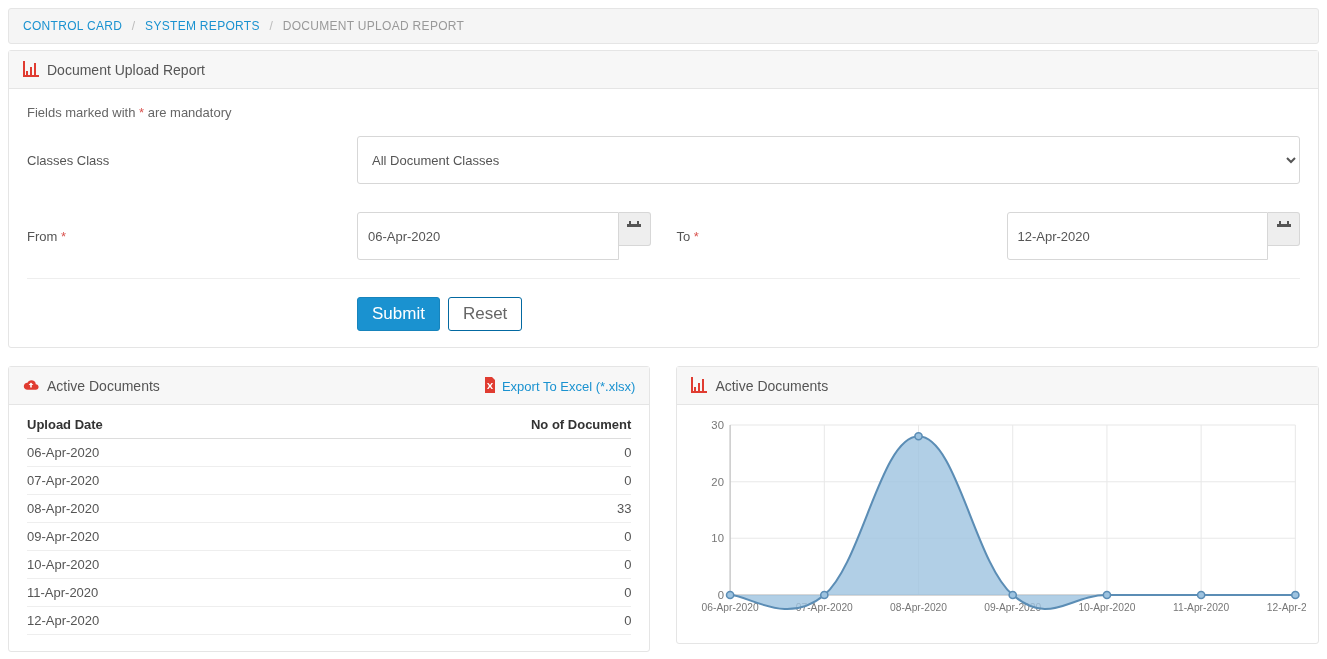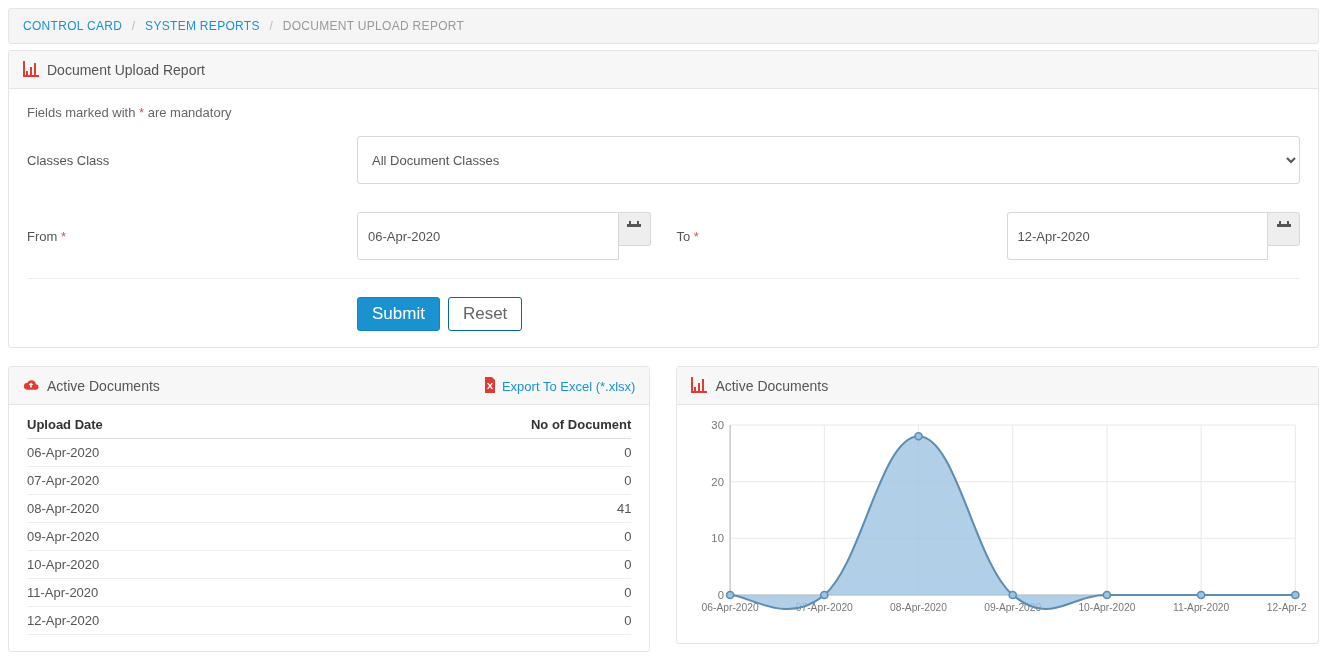--- a/index.html
+++ b/index.html
@@ -222,21 +222,21 @@
               <tr>
                 <td>06-Apr-2020</td>
                 <td>0</td>
               </tr>
               <tr>
                 <td>07-Apr-2020</td>
                 <td>0</td>
               </tr>
               <tr>
                 <td>08-Apr-2020</td>
-                <td>41</td>
+                <td>33</td>
               </tr>
               <tr>
                 <td>09-Apr-2020</td>
                 <td>0</td>
               </tr>
               <tr>
                 <td>10-Apr-2020</td>
                 <td>0</td>
               </tr>
               <tr>

